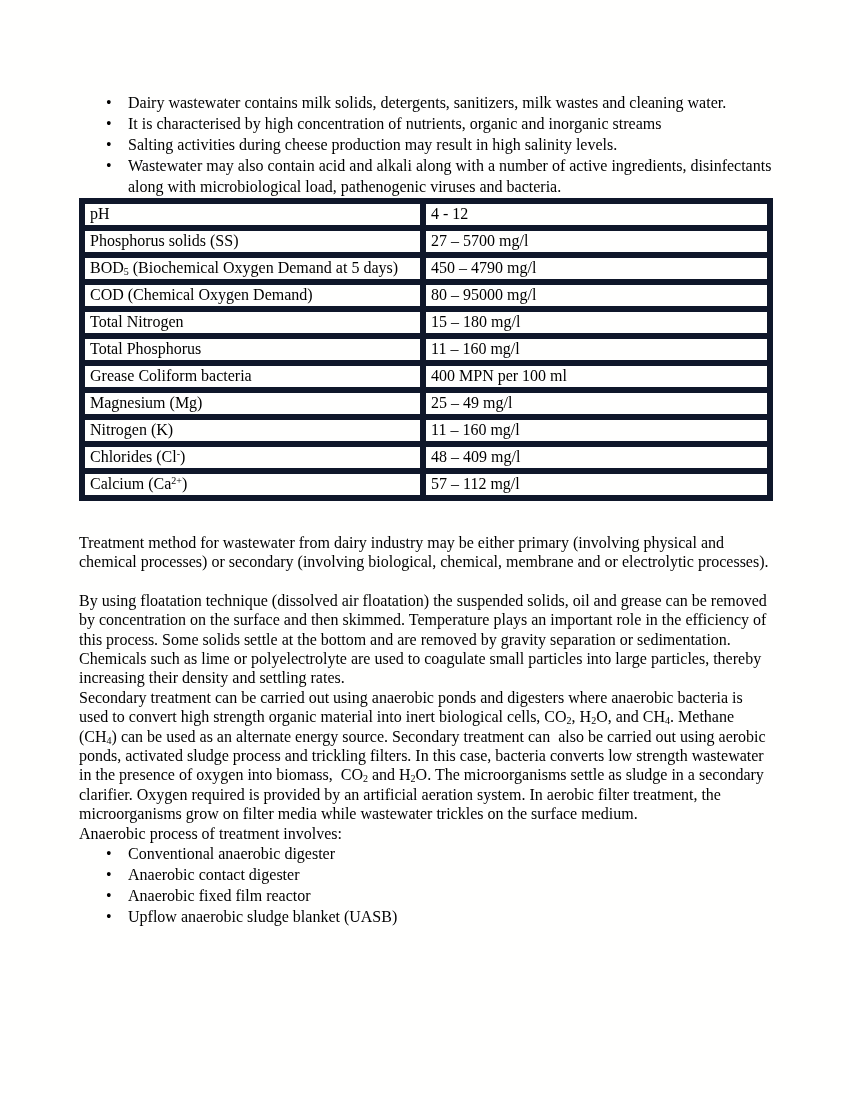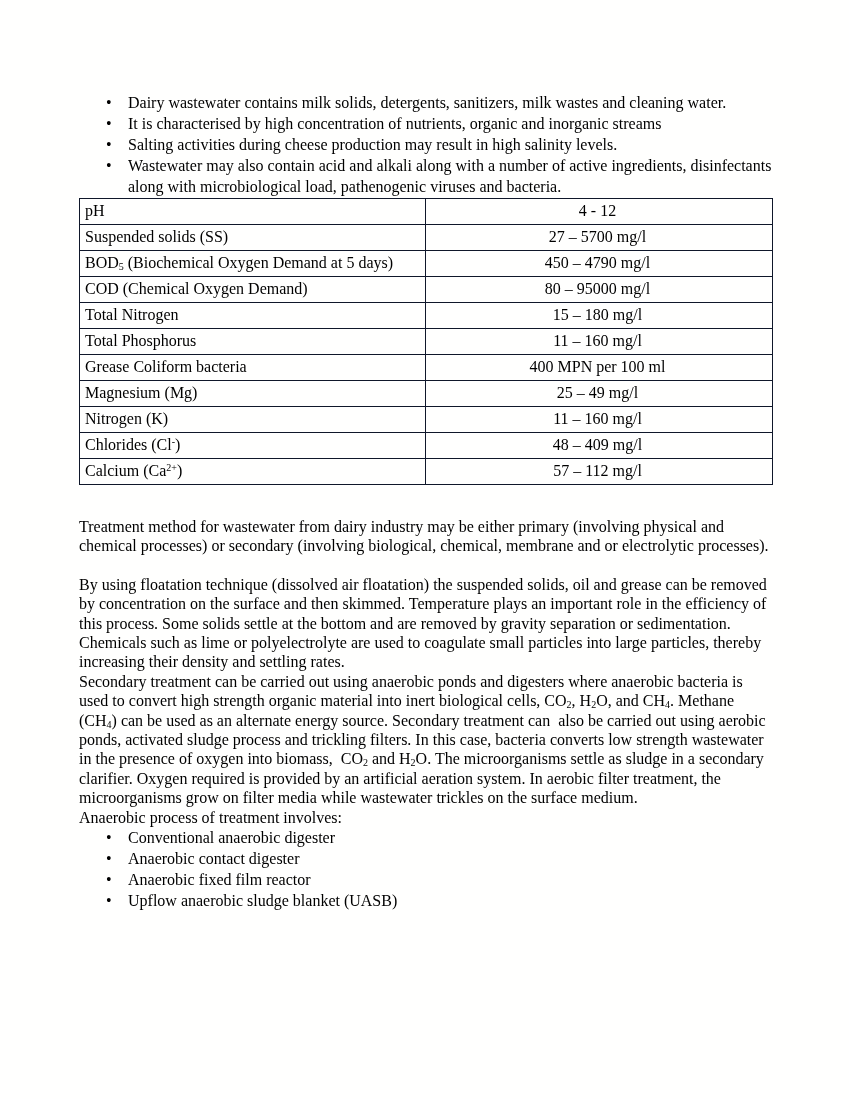--- a/index.html
+++ b/index.html
@@ -35,27 +35,27 @@
     margin-top: 17px;
     line-height: 19px;
     white-space: pre-wrap;
   }
   table.char-table {
     border-collapse: collapse;
     width: 100%;
     margin-top: 1px;
   }
   table.char-table td {
-    border: 1px solid #0f172a;
+    border: 6px solid #0f172a;
     height: 26px;
     padding: 1px 8px 2px 5px;
     vertical-align: middle;
     line-height: 18px;
   }
-  td.value-cell { width: 347px; text-align: center; }
+  td.value-cell { width: 347px; }
   .para {
     line-height: 19.4px;
     white-space: pre-wrap;
   }
   .gap-top { margin-top: 21px; }
   .blank-after { margin-bottom: 19px; margin-top: 32px; }
   sub, sup { font-size: 10px; line-height: 0; }
   sub { vertical-align: -0.15em; }
   sup { vertical-align: 0.55em; }
 </style>
@@ -72,21 +72,21 @@
     </ul>
 
 
   <table class="char-table">
     <tbody>
         <tr>
           <td class="parameter-cell">pH</td>
           <td class="value-cell">4 - 12</td>
         </tr>
         <tr>
-          <td class="parameter-cell">Suspended solids (SS)</td>
+          <td class="parameter-cell">Phosphorus solids (SS)</td>
           <td class="value-cell">27 – 5700 mg/l</td>
         </tr>
         <tr>
           <td class="parameter-cell">BOD<sub>5</sub> (Biochemical Oxygen Demand at 5 days)</td>
           <td class="value-cell">450 – 4790 mg/l</td>
         </tr>
         <tr>
           <td class="parameter-cell">COD (Chemical Oxygen Demand)</td>
           <td class="value-cell">80 – 95000 mg/l</td>
         </tr>

